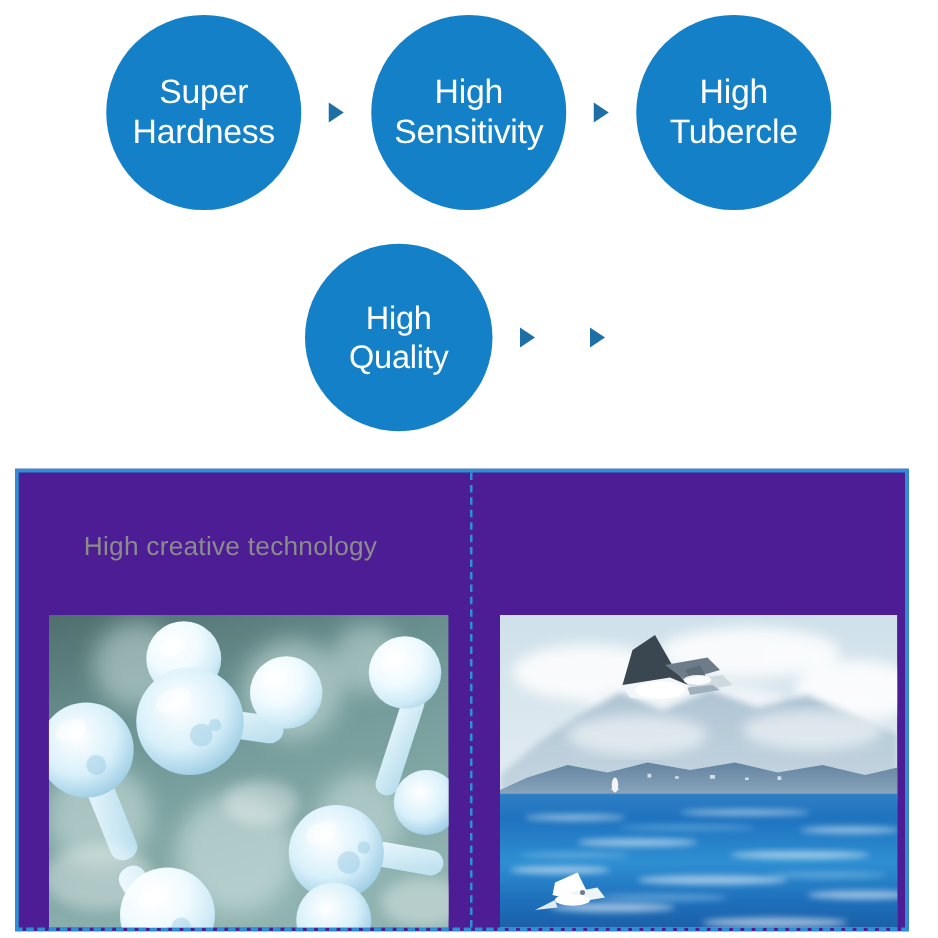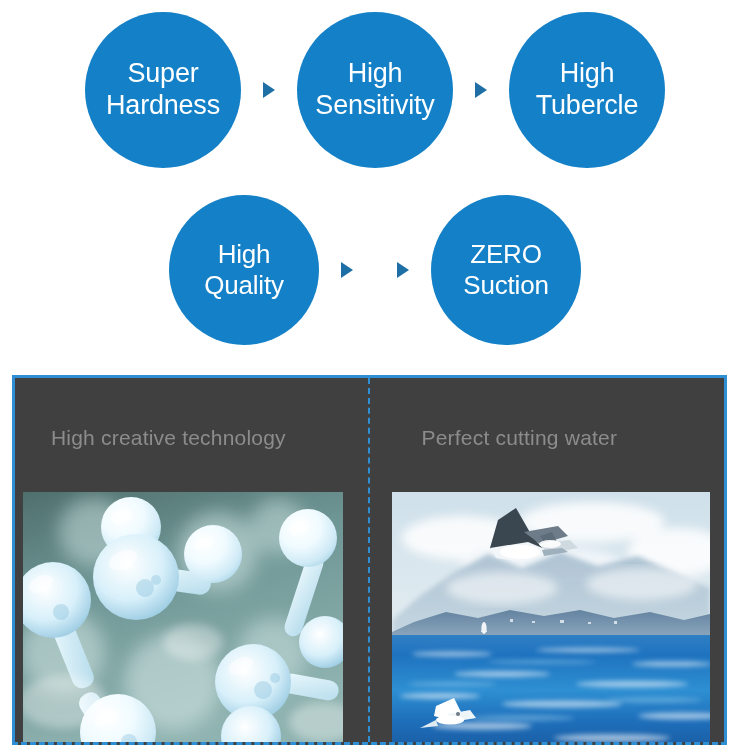--- a/index.html
+++ b/index.html
@@ -83,21 +83,22 @@
     position: absolute;
     left: 12px;
     top: 375px;
     width: 715px;
     height: 370px;
     box-sizing: border-box;
     border-top: 3px solid #2f8fd4;
     border-left: 3px solid #2f8fd4;
     border-right: 3px solid #2f8fd4;
     border-bottom: 3px dashed #2f8fd4;
-    background: #404040;
+    background: #4c1d95;
+    padding-left: 16px;
   }
 
   #showcase-inner {
     position: relative;
     width: 100%;
     height: 100%;
     display: flex;
     flex-direction: row;
   }
 
@@ -196,24 +197,20 @@
 
 
     <div class="flow-arrow">
       <span>
         <svg width="16" height="18" viewBox="0 0 16 18">
             <polygon points="2,1 14,9 2,17" fill="#1d6fa5"></polygon>
           </svg>
       </span>
     </div>
 
-    <div class="flow-node">
-      <span class="flow-node-label">ZERO
-Suction</span>
-    </div>
 
   </div>
 
 </div>
 
 <div id="showcase-panel">
   <div id="showcase-inner">
 
     <div class="showcase-cell" id="showcase-cell-left">
       <div class="showcase-caption">High creative technology</div>
@@ -301,21 +298,20 @@
           <g filter="url(#soft)" opacity="0.35" fill="#ffffff">
             <ellipse cx="40" cy="210" rx="44" ry="26"></ellipse>
             <ellipse cx="170" cy="150" rx="30" ry="18"></ellipse>
             <ellipse cx="300" cy="230" rx="34" ry="20"></ellipse>
           </g>
         </svg>
       </div>
     </div>
 
     <div class="showcase-cell" id="showcase-cell-right">
-      <div class="showcase-caption">Perfect cutting water</div>
       <div class="showcase-media">
         <svg viewBox="0 0 318 253" preserveAspectRatio="none" role="img">
           <defs>
             <linearGradient id="sky" x1="0" y1="0" x2="0" y2="1">
               <stop offset="0%" stop-color="#cfe0ea"></stop>
               <stop offset="45%" stop-color="#dfeaf0"></stop>
               <stop offset="100%" stop-color="#eef4f7"></stop>
             </linearGradient>
             <linearGradient id="mtnFar" x1="0" y1="0" x2="0" y2="1">
               <stop offset="0%" stop-color="#a9bfd0"></stop>

